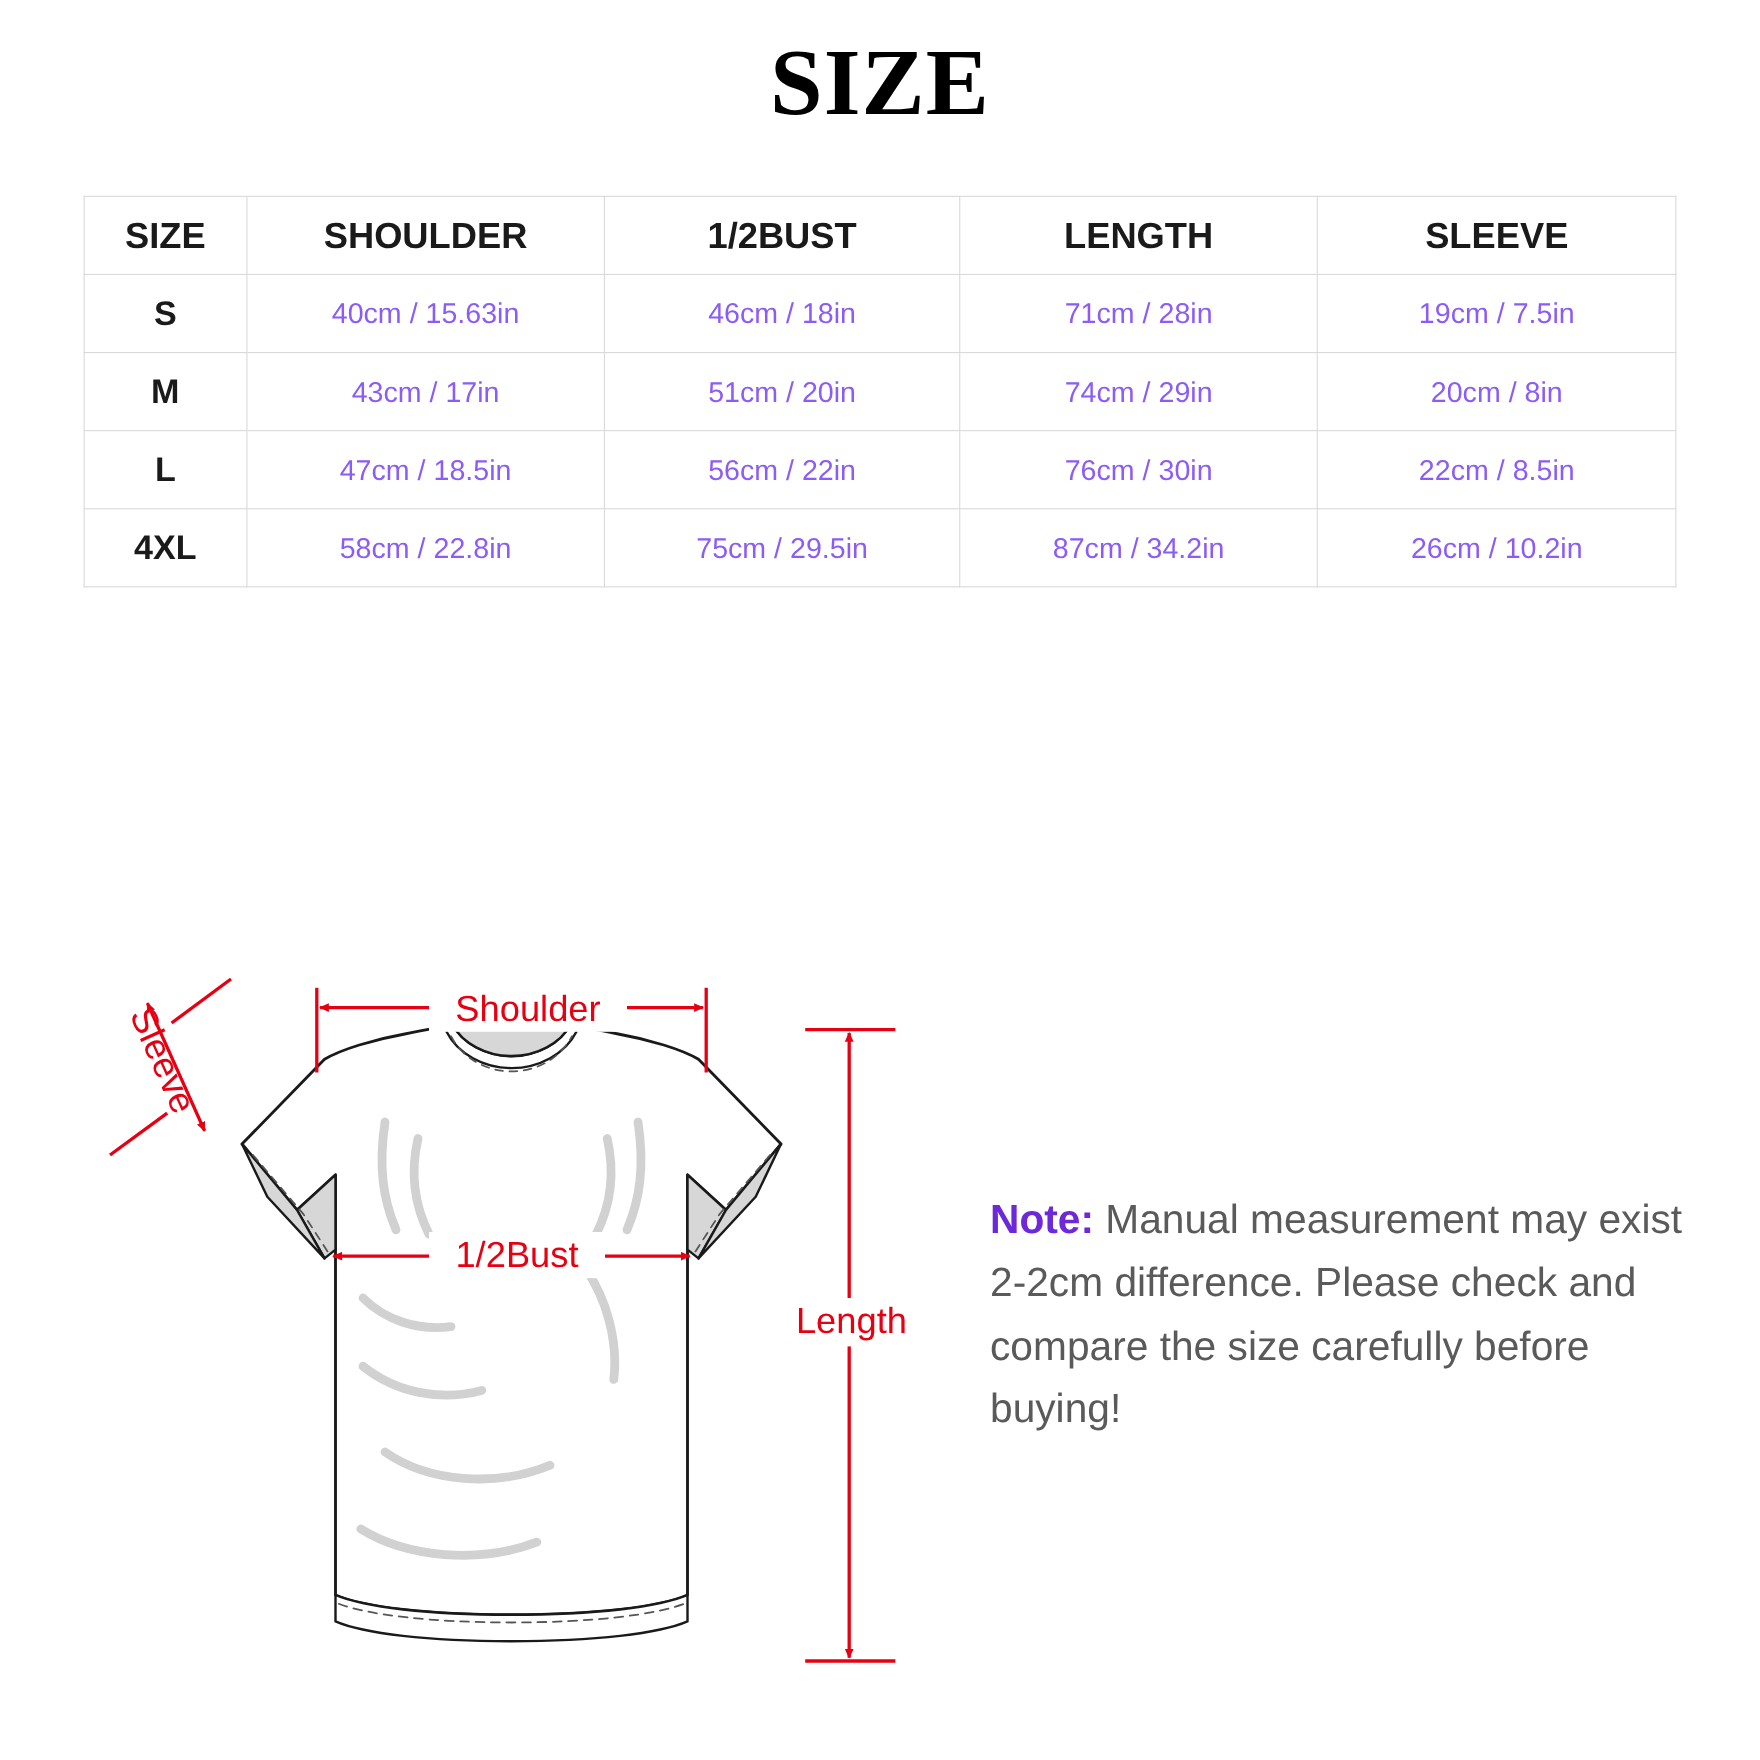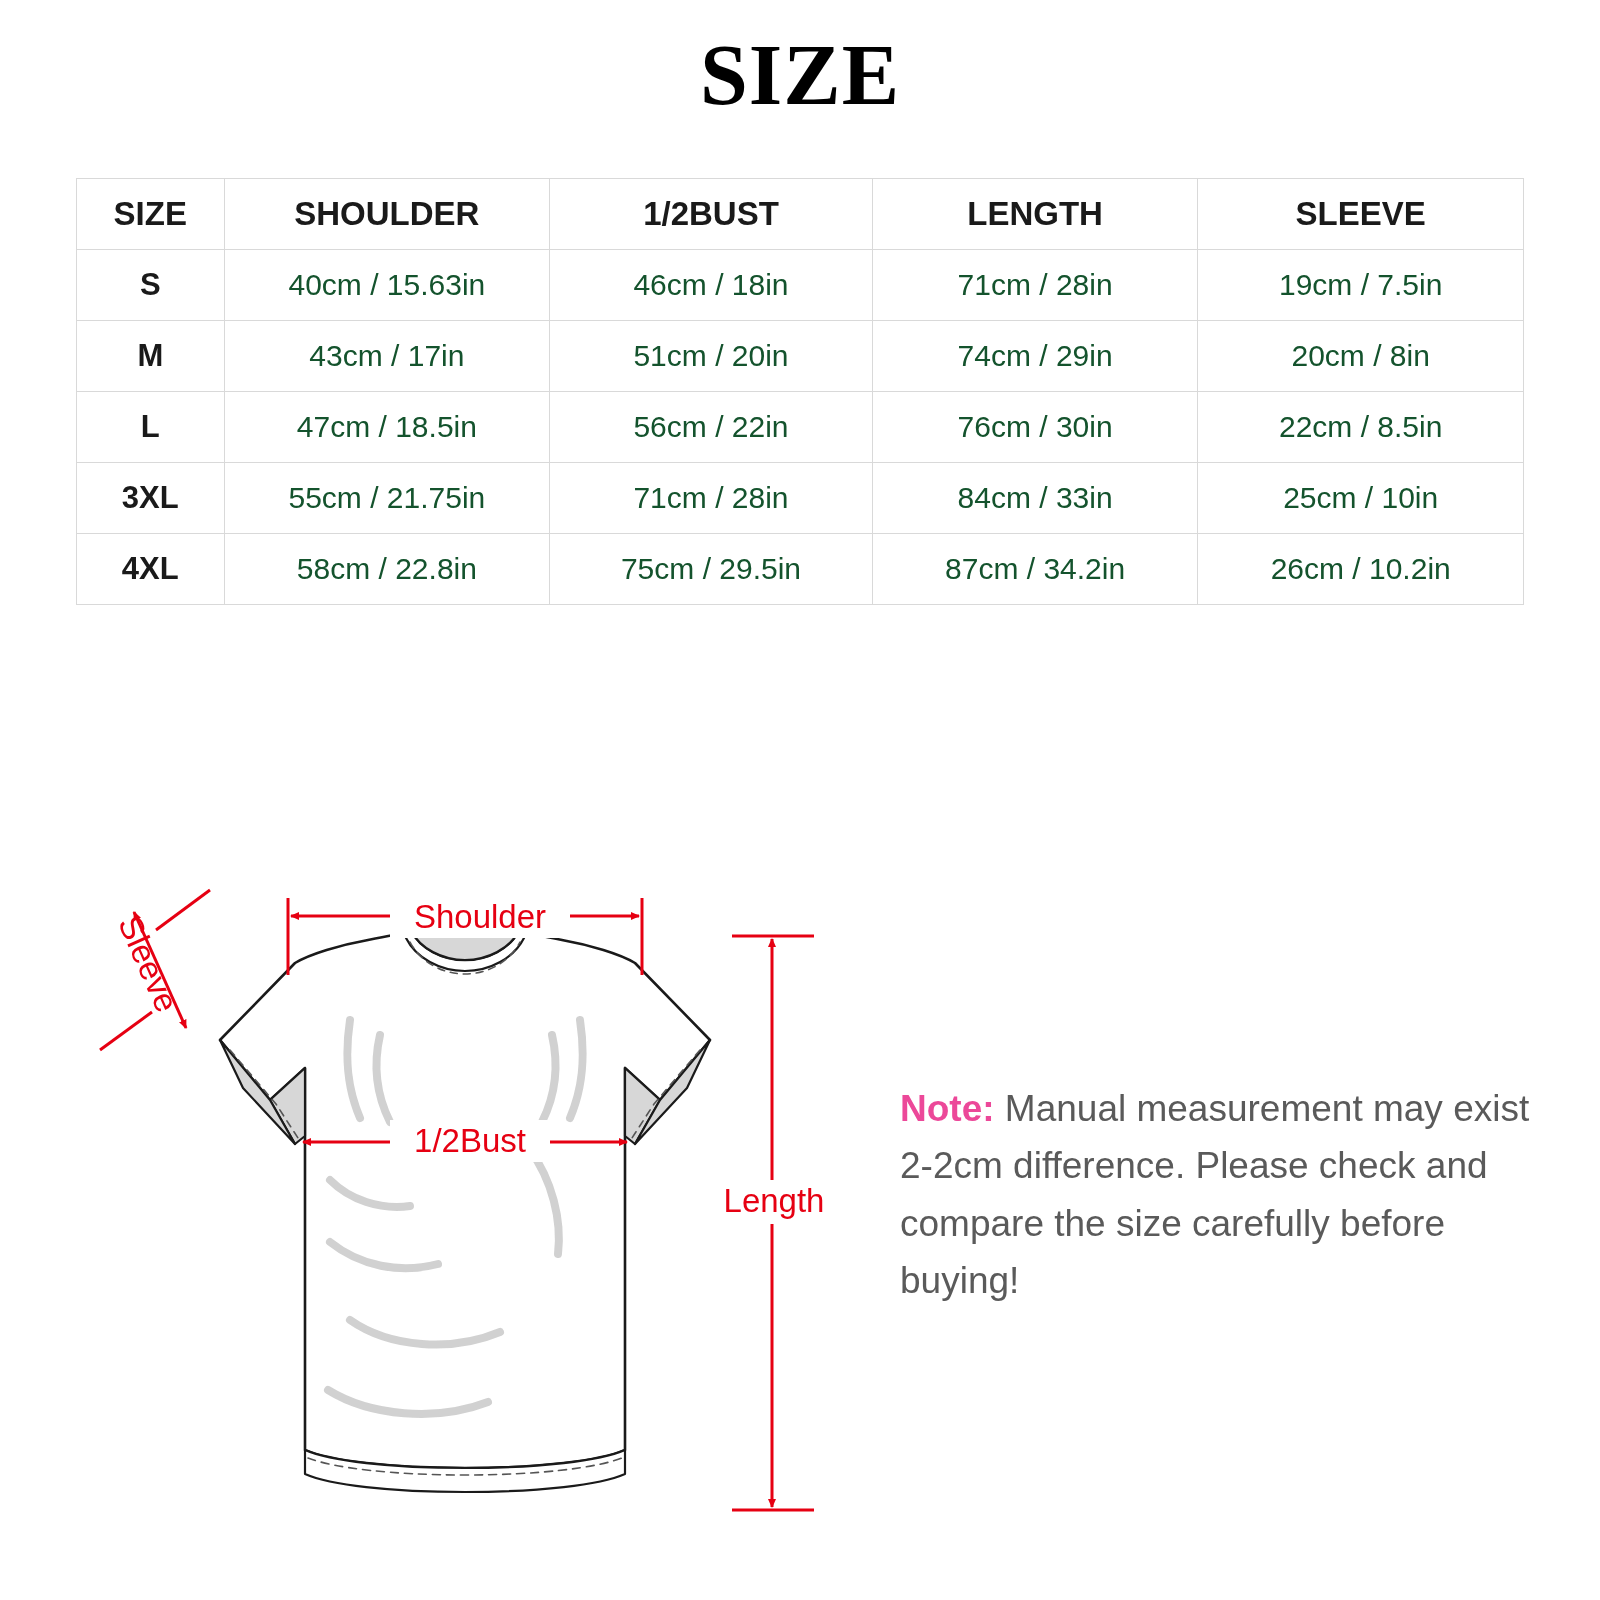--- a/index.html
+++ b/index.html
@@ -51,23 +51,23 @@
     font-size: 33px;
     font-weight: 700;
     color: #1a1a1a;
   }
   table.size-table td.size-col {
     font-size: 31px;
     font-weight: 700;
     color: #1a1a1a;
   }
   table.size-table td.val {
-    font-size: 30px;
+    font-size: 26px;
     font-weight: 400;
-    color: #14532d;
+    color: #8b5cf6;
   }
   col.c1 { width: 10.2%; }
   col.c2 { width: 22.5%; }
   col.c3 { width: 22.3%; }
   col.c4 { width: 22.5%; }
   col.c5 { width: 22.5%; }
 
   
   .diagram {
     position: absolute;
@@ -82,21 +82,21 @@
   .note {
     position: absolute;
     left: 900px;
     top: 1080px;
     width: 640px;
     font-size: 37px;
     line-height: 1.55;
     color: #5a5a5a;
   }
   .note b {
-    color: #ec4899;
+    color: #6d28d9;
     font-weight: 700;
   }
 </style>
 </head>
 <body>
 
 <div class="title">SIZE</div>
 
 <div class="table-wrap">
   <table class="size-table">
@@ -130,27 +130,20 @@
         <td class="val">51cm / 20in</td>
         <td class="val">74cm / 29in</td>
         <td class="val">20cm / 8in</td>
       </tr>
       <tr>
         <td class="size-col">L</td>
         <td class="val">47cm / 18.5in</td>
         <td class="val">56cm / 22in</td>
         <td class="val">76cm / 30in</td>
         <td class="val">22cm / 8.5in</td>
-      </tr>
-      <tr>
-        <td class="size-col">3XL</td>
-        <td class="val">55cm / 21.75in</td>
-        <td class="val">71cm / 28in</td>
-        <td class="val">84cm / 33in</td>
-        <td class="val">25cm / 10in</td>
       </tr>
       <tr>
         <td class="size-col">4XL</td>
         <td class="val">58cm / 22.8in</td>
         <td class="val">75cm / 29.5in</td>
         <td class="val">87cm / 34.2in</td>
         <td class="val">26cm / 10.2in</td>
       </tr>
     </tbody>
   </table>

